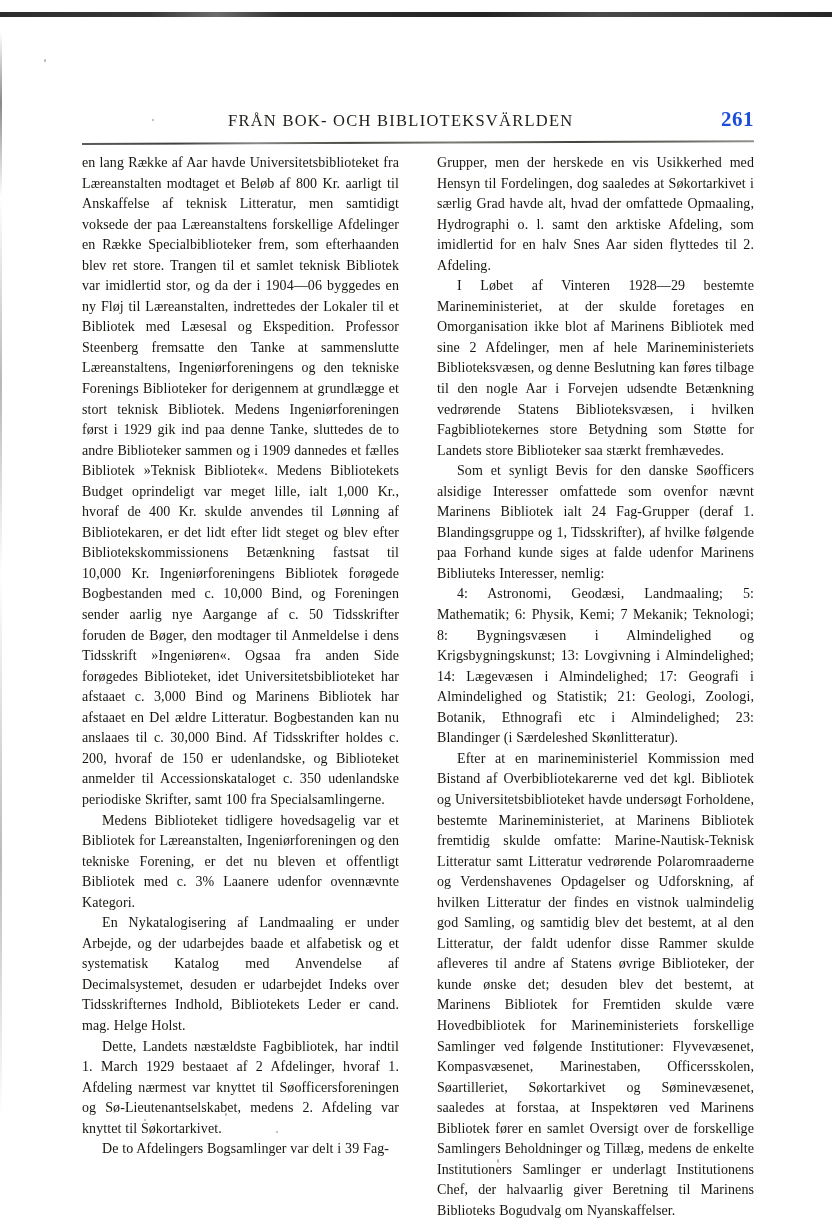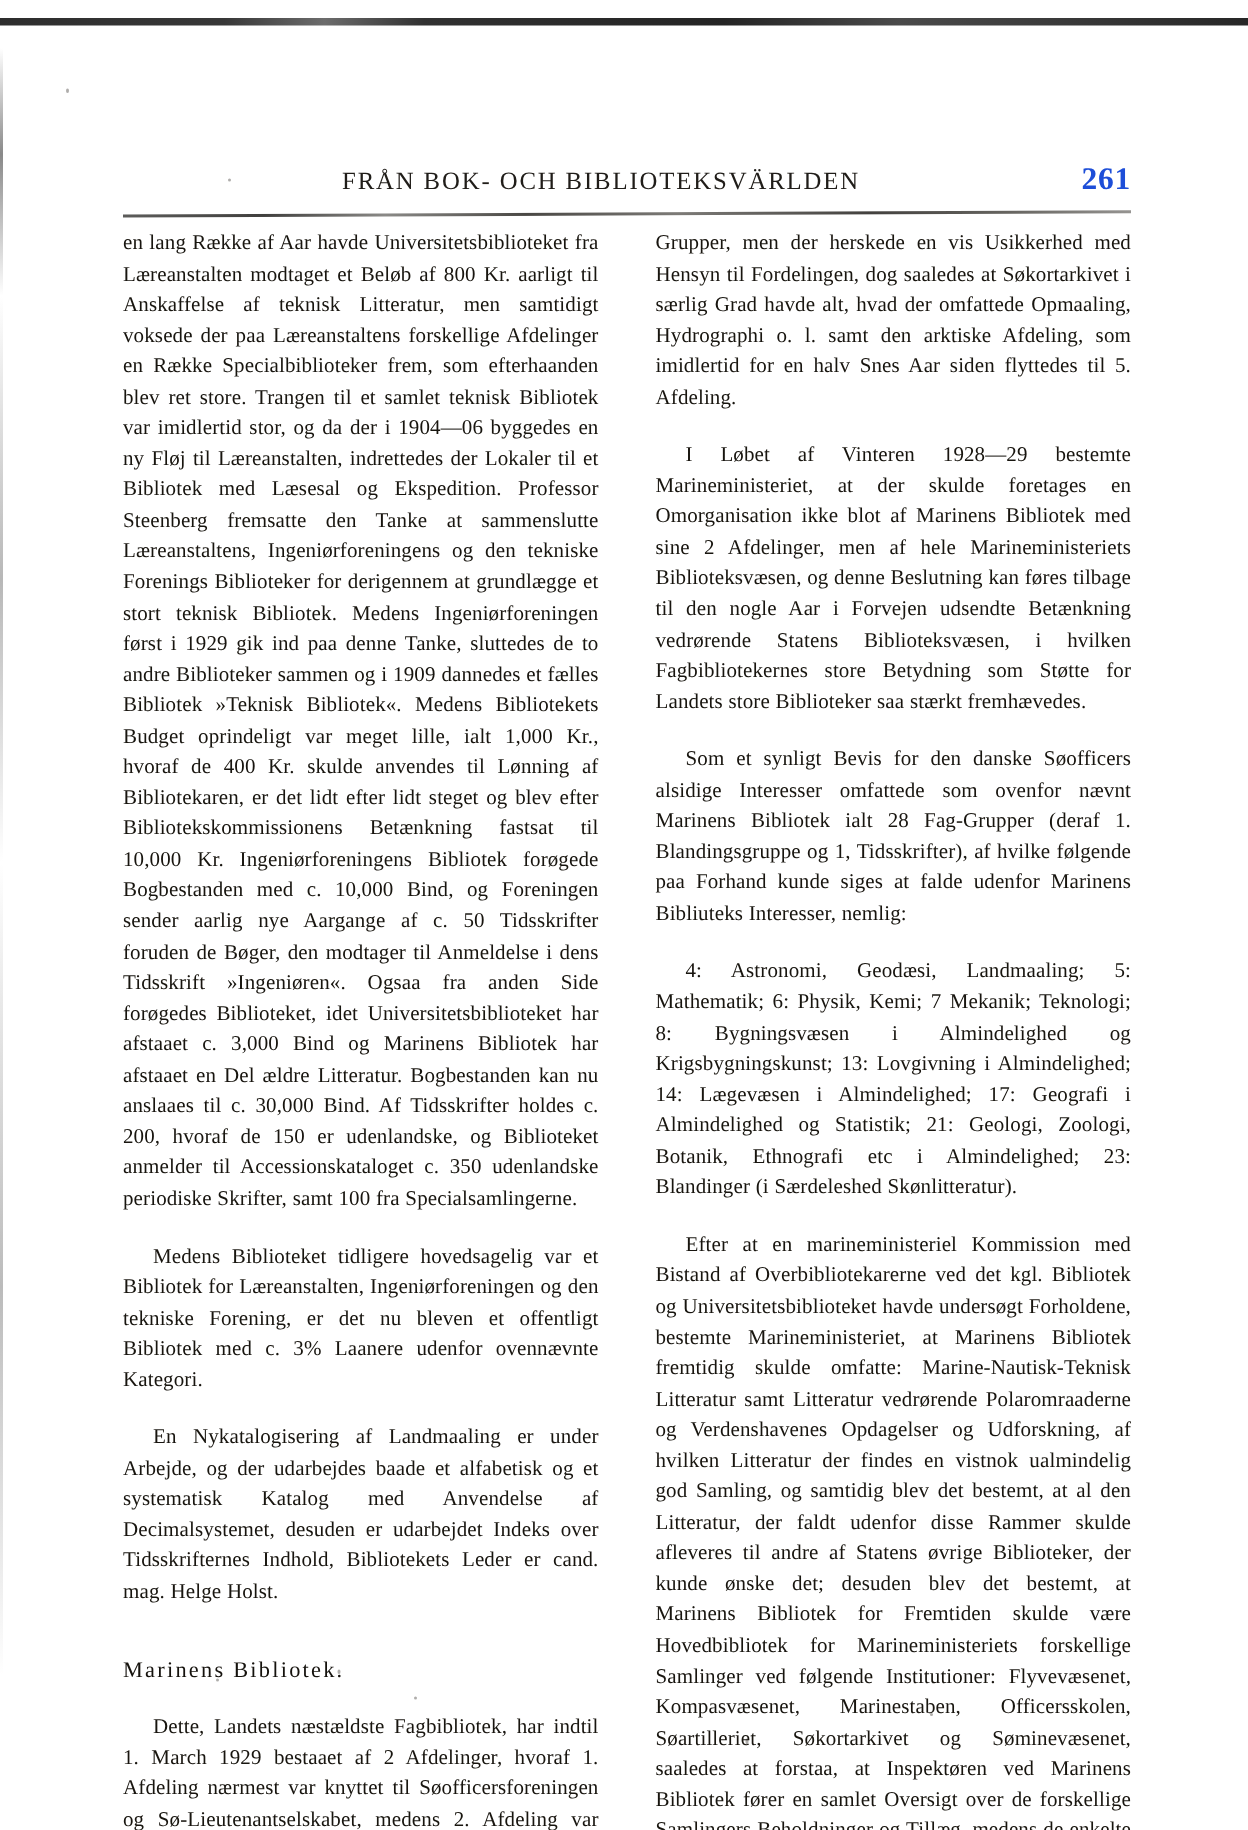--- a/index.html
+++ b/index.html
@@ -111,21 +111,20 @@
     text-align-last: left;
     font-size: 14px;
     line-height: 20.55px;
     letter-spacing: .08px;
     word-spacing: .2px;
     color: #18150f;
     hyphens: manual;
   }
   p.indent {
     text-indent: 20px;
-    margin-top: 18px;
   }
   .sec-head {
     margin: 0;
     font-size: 14.9px;
     line-height: 20.55px;
     letter-spacing: 1.5px;
     font-weight: 400;
     color: #15120d;
   }
   .gap-before-head {
@@ -158,28 +157,27 @@
     <div class="head-folio">261</div>
   </div>
   <div class="head-rule"></div>
 
   <div class="columns">
 
     <div class="col">
       <p class="para">en lang Række af Aar havde Universitetsbiblioteket fra Læreanstalten modtaget et Beløb af 800 Kr. aarligt til Anskaffelse af teknisk Litteratur, men samtidigt voksede der paa Læreanstaltens forskellige Afdelinger en Række Specialbiblioteker frem, som efterhaanden blev ret store. Trangen til et samlet teknisk Bibliotek var imidlertid stor, og da der i 1904—06 byggedes en ny Fløj til Læreanstalten, indrettedes der Lokaler til et Bibliotek med Læsesal og Ekspedition. Professor Steenberg fremsatte den Tanke at sammenslutte Læreanstaltens, Ingeniørforeningens og den tekniske Forenings Biblioteker for derigennem at grundlægge et stort teknisk Bibliotek. Medens Ingeniørforeningen først i 1929 gik ind paa denne Tanke, sluttedes de to andre Biblioteker sammen og i 1909 dannedes et fælles Bibliotek »Teknisk Bibliotek«. Medens Bibliotekets Budget oprindeligt var meget lille, ialt 1,000 Kr., hvoraf de 400 Kr. skulde anvendes til Lønning af Bibliotekaren, er det lidt efter lidt steget og blev efter Bibliotekskommissionens Betænkning fastsat til 10,000 Kr. Ingeniørforeningens Bibliotek forøgede Bogbestanden med c. 10,000 Bind, og Foreningen sender aarlig nye Aargange af c. 50 Tidsskrifter foruden de Bøger, den modtager til Anmeldelse i dens Tidsskrift »Ingeniøren«. Ogsaa fra anden Side forøgedes Biblioteket, idet Universitetsbiblioteket har afstaaet c. 3,000 Bind og Marinens Bibliotek har afstaaet en Del ældre Litteratur. Bogbestanden kan nu anslaaes til c. 30,000 Bind. Af Tidsskrifter holdes c. 200, hvoraf de 150 er udenlandske, og Biblioteket anmelder til Accessionskataloget c. 350 udenlandske periodiske Skrifter, samt 100 fra Specialsamlingerne.</p>
       <p class="para indent">Medens Biblioteket tidligere hovedsagelig var et Bibliotek for Læreanstalten, Ingeniørforeningen og den tekniske Forening, er det nu bleven et offentligt Bibliotek med c. 3% Laanere udenfor ovennævnte Kategori.</p>
       <p class="para indent">En Nykatalogisering af Landmaaling er under Arbejde, og der udarbejdes baade et alfabetisk og et systematisk Katalog med Anvendelse af Decimalsystemet, desuden er udarbejdet Indeks over Tidsskrifternes Indhold, Bibliotekets Leder er cand. mag. Helge Holst.</p>
-      <p class="sec-head gap-before-head">Marinens Bibliotek.</p>
       <p class="para indent gap-after-head">Dette, Landets næstældste Fagbibliotek, har indtil 1. March 1929 bestaaet af 2 Afdelinger, hvoraf 1. Afdeling nærmest var knyttet til Søofficersforeningen og Sø-Lieutenantselskabet, medens 2. Afdeling var knyttet til Søkortarkivet.</p>
       <p class="para indent">De to Afdelingers Bogsamlinger var delt i 39 Fag-</p>
     </div>
 
     <div class="col">
-      <p class="para">Grupper, men der herskede en vis Usikkerhed med Hensyn til Fordelingen, dog saaledes at Søkortarkivet i særlig Grad havde alt, hvad der omfattede Opmaaling, Hydrographi o. l. samt den arktiske Afdeling, som imidlertid for en halv Snes Aar siden flyttedes til 5. Afdeling.</p>
+      <p class="para">Grupper, men der herskede en vis Usikkerhed med Hensyn til Fordelingen, dog saaledes at Søkortarkivet i særlig Grad havde alt, hvad der omfattede Opmaaling, Hydrographi o. l. samt den arktiske Afdeling, som imidlertid for en halv Snes Aar siden flyttedes til 2. Afdeling.</p>
       <p class="para indent">I Løbet af Vinteren 1928—29 bestemte Marineministeriet, at der skulde foretages en Omorganisation ikke blot af Marinens Bibliotek med sine 2 Afdelinger, men af hele Marineministeriets Biblioteksvæsen, og denne Beslutning kan føres tilbage til den nogle Aar i Forvejen udsendte Betænkning vedrørende Statens Biblioteksvæsen, i hvilken Fagbibliotekernes store Betydning som Støtte for Landets store Biblioteker saa stærkt fremhævedes.</p>
-      <p class="para indent">Som et synligt Bevis for den danske Søofficers alsidige Interesser omfattede som ovenfor nævnt Marinens Bibliotek ialt 28 Fag-Grupper (deraf 1. Blandingsgruppe og 1, Tidsskrifter), af hvilke følgende paa Forhand kunde siges at falde udenfor Marinens Bibliuteks Interesser, nemlig:</p>
+      <p class="para indent">Som et synligt Bevis for den danske Søofficers alsidige Interesser omfattede som ovenfor nævnt Marinens Bibliotek ialt 24 Fag-Grupper (deraf 1. Blandingsgruppe og 1, Tidsskrifter), af hvilke følgende paa Forhand kunde siges at falde udenfor Marinens Bibliuteks Interesser, nemlig:</p>
       <p class="para indent">4: Astronomi, Geodæsi, Landmaaling; 5: Mathematik; 6: Physik, Kemi; 7 Mekanik; Teknologi; 8: Bygningsvæsen i Almindelighed og Krigsbygningskunst; 13: Lovgivning i Almindelighed; 14: Lægevæsen i Almindelighed; 17: Geografi i Almindelighed og Statistik; 21: Geologi, Zoologi, Botanik, Ethnografi etc i Almindelighed; 23: Blandinger (i Særdeleshed Skønlitteratur).</p>
       <p class="para indent">Efter at en marineministeriel Kommission med Bistand af Overbibliotekarerne ved det kgl. Bibliotek og Universitetsbiblioteket havde undersøgt Forholdene, bestemte Marineministeriet, at Marinens Bibliotek fremtidig skulde omfatte: Marine-Nautisk-Teknisk Litteratur samt Litteratur vedrørende Polaromraaderne og Verdenshavenes Opdagelser og Udforskning, af hvilken Litteratur der findes en vistnok ualmindelig god Samling, og samtidig blev det bestemt, at al den Litteratur, der faldt udenfor disse Rammer skulde afleveres til andre af Statens øvrige Biblioteker, der kunde ønske det; desuden blev det bestemt, at Marinens Bibliotek for Fremtiden skulde være Hovedbibliotek for Marineministeriets forskellige Samlinger ved følgende Institutioner: Flyvevæsenet, Kompasvæsenet, Marinestaben, Officersskolen, Søartilleriet, Søkortarkivet og Søminevæsenet, saaledes at forstaa, at Inspektøren ved Marinens Bibliotek fører en samlet Oversigt over de forskellige Samlingers Beholdninger og Tillæg, medens de enkelte Institutioners Samlinger er underlagt Institutionens Chef, der halvaarlig giver Beretning til Marinens Biblioteks Bogudvalg om Nyanskaffelser.</p>
 
     </div>
 
   </div>
 </div>
 
 </body></html>

